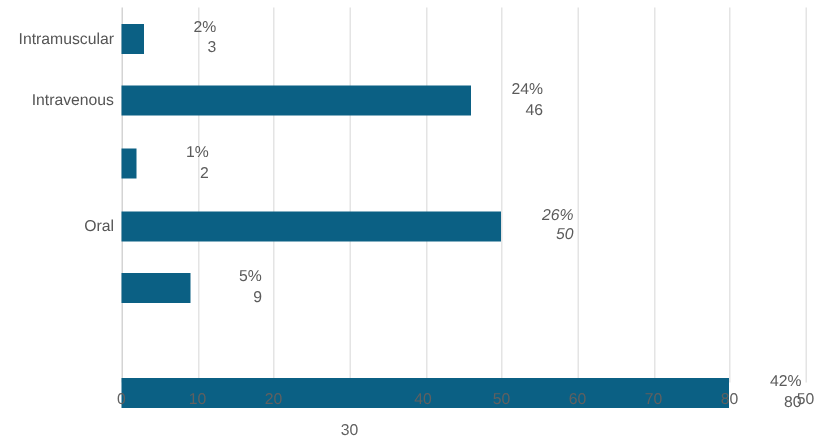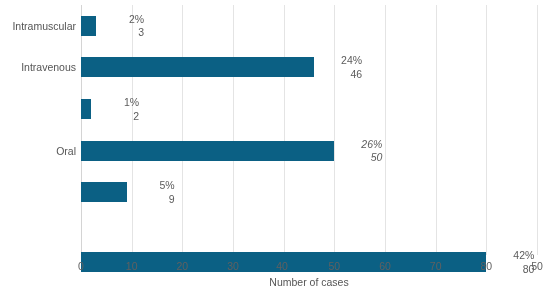--- a/index.html
+++ b/index.html
@@ -175,24 +175,23 @@
           <span class="pct">42%</span>
           <span class="val">80</span>
         </div>
       </div>
     </div>
 
   <div id="x-axis">
       <div class="tick-label" style="left: 0px;">0</div>
       <div class="tick-label" style="left: 50.6667px;">10</div>
       <div class="tick-label" style="left: 101.333px;">20</div>
-      <div class="tick-label" style="left: 152px;">30</div>
+      <div class="tick-label" style="left: 152px; margin-top: 21px;">30</div>
       <div class="tick-label" style="left: 201px;">40</div>
       <div class="tick-label" style="left: 253.333px;">50</div>
       <div class="tick-label" style="left: 304px;">60</div>
       <div class="tick-label" style="left: 354.667px;">70</div>
       <div class="tick-label" style="left: 405.333px;">80</div>
       <div class="tick-label" style="left: 456px;">50</div>
     </div>
 
-  <div id="x-axis-title">Number of cases</div>
 
 </div>
 
 </body></html>

